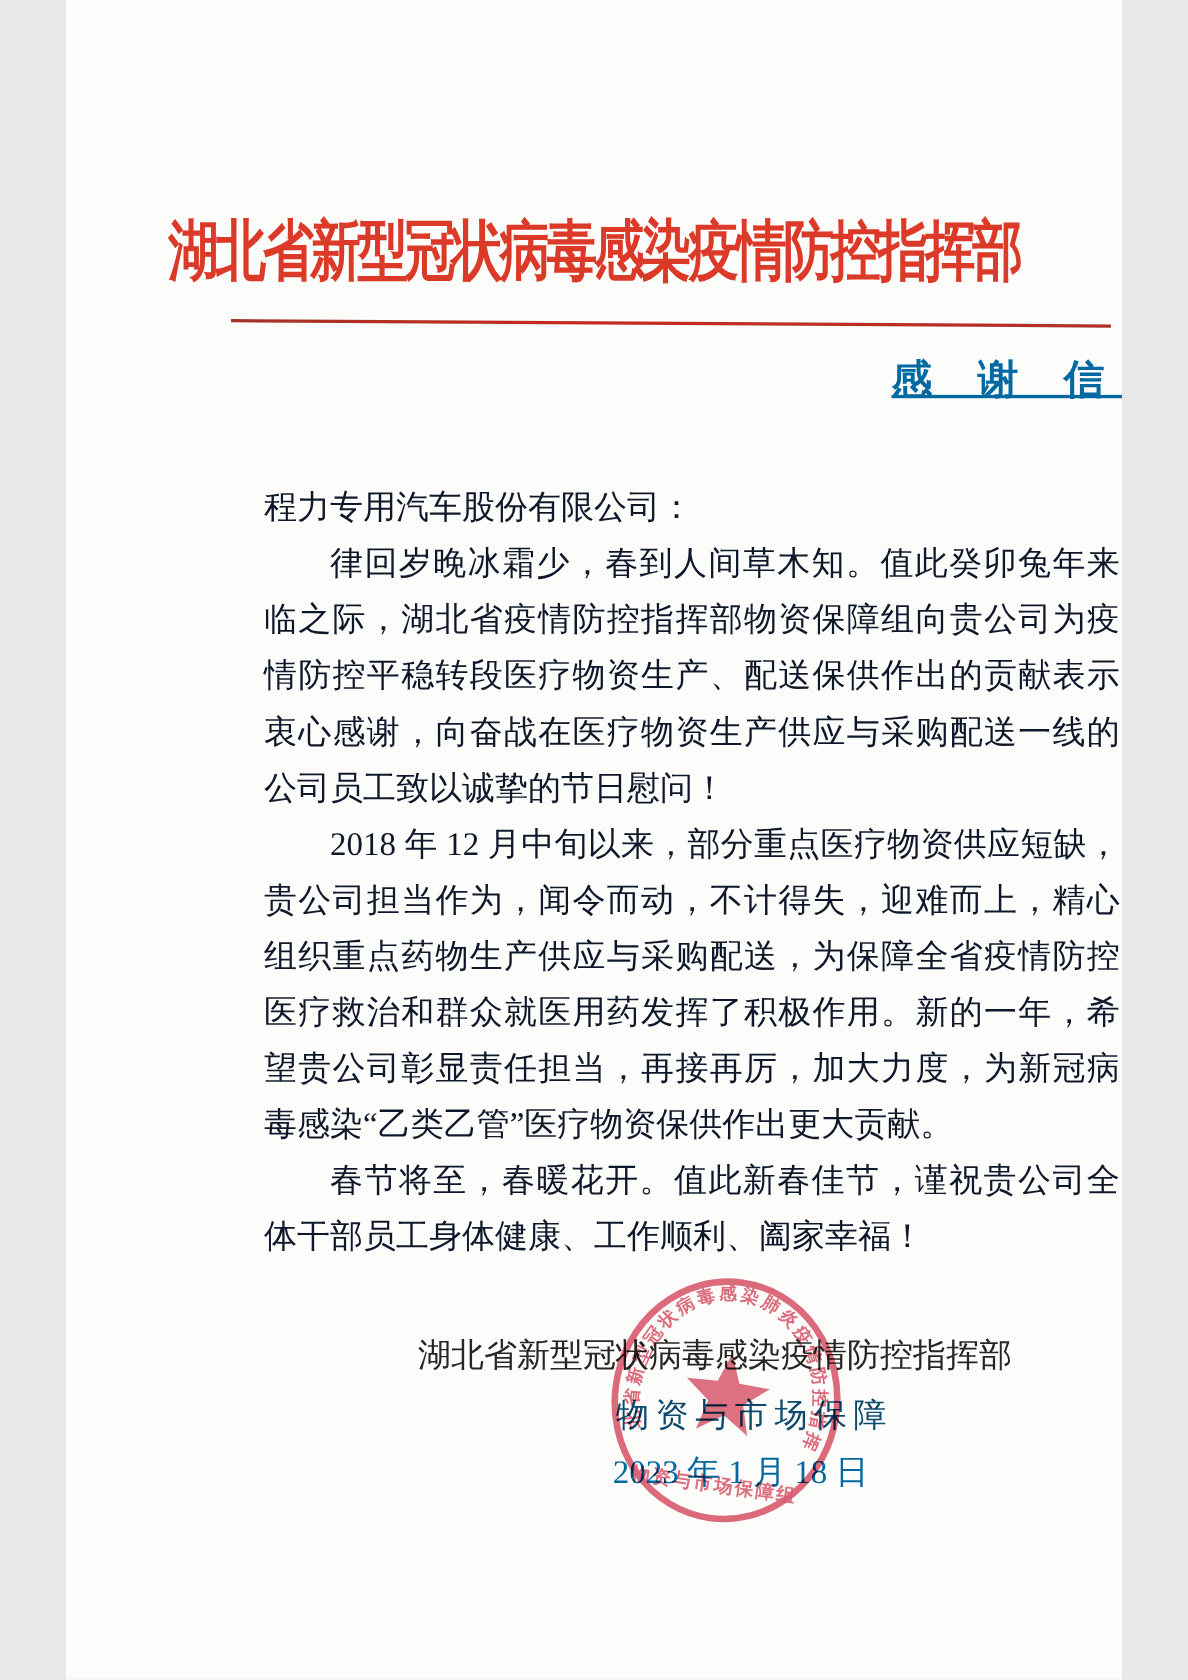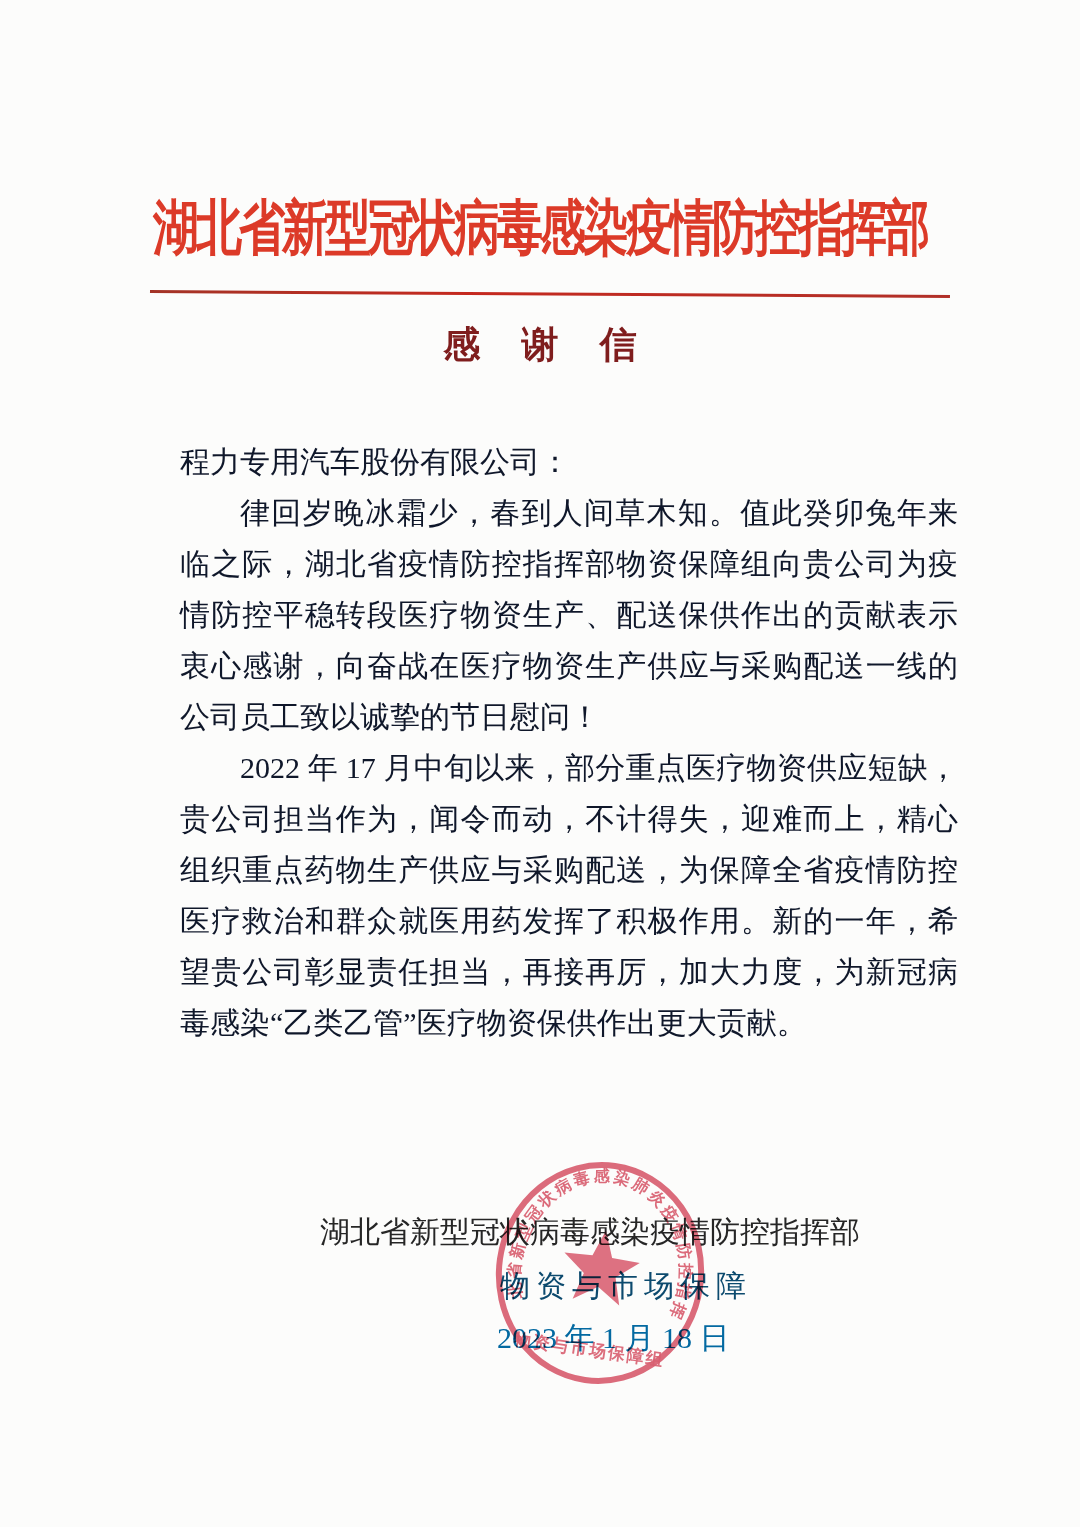--- a/index.html
+++ b/index.html
@@ -1,18 +1,18 @@
 <!DOCTYPE html>
 <html><head>
 <meta charset="utf-8">
 <style>
   html, body { margin: 0; padding: 0; background: #e8e8e8; }
   .page {
     position: relative;
-    width: 1080px;
+    width: 960px;
     height: 1527px;
     margin: 0 auto;
     background: #fcfcfb;
     overflow: hidden;
     font-family: "Liberation Serif", "DejaVu Serif", serif;
   }
   .header-title {
     position: absolute;
     top: 188px;
     left: 0;
@@ -34,26 +34,27 @@
     height: 3px;
     background: linear-gradient(90deg, #a33326, #c5291f 40%, #b13028);
     transform: rotate(0.35deg);
     transform-origin: 0 0;
   }
   .doc-title {
     position: absolute;
     top: 320px;
     left: 0;
     width: 100%;
-    text-align: center;
-    color: #7f1d1d;
+    text-align: right;
+    color: #0369a1;
     font-size: 37px;
     font-weight: bold;
     letter-spacing: 16px;
     text-indent: 16px;
+    text-decoration: underline;
   }
   .letter-body {
     position: absolute;
     top: 436px;
     left: 180px;
     width: 778px;
     color: #0f172a;
     font-size: 30px;
     line-height: 51px;
     text-align: justify;
@@ -104,21 +105,22 @@
 
   <div class="header-title">湖北省新型冠状病毒感染疫情防控指挥部</div>
 
   <div class="red-rule"></div>
 
   <div class="doc-title">感 谢 信</div>
 
   <div class="letter-body">
     <p class="salutation">程力专用汽车股份有限公司：</p>
     <p class="para">律回岁晚冰霜少，春到人间草木知。值此癸卯兔年来临之际，湖北省疫情防控指挥部物资保障组向贵公司为疫情防控平稳转段医疗物资生产、配送保供作出的贡献表示衷心感谢，向奋战在医疗物资生产供应与采购配送一线的公司员工致以诚挚的节日慰问！</p>
-    <p class="para">2022 年 17 月中旬以来，部分重点医疗物资供应短缺，贵公司担当作为，闻令而动，不计得失，迎难而上，精心组织重点药物生产供应与采购配送，为保障全省疫情防控医疗救治和群众就医用药发挥了积极作用。新的一年，希望贵公司彰显责任担当，再接再厉，加大力度，为新冠病毒感染“乙类乙管”医疗物资保供作出更大贡献。</p>
+    <p class="para">2018 年 12 月中旬以来，部分重点医疗物资供应短缺，贵公司担当作为，闻令而动，不计得失，迎难而上，精心组织重点药物生产供应与采购配送，为保障全省疫情防控医疗救治和群众就医用药发挥了积极作用。新的一年，希望贵公司彰显责任担当，再接再厉，加大力度，为新冠病毒感染“乙类乙管”医疗物资保供作出更大贡献。</p>
+    <p class="para">春节将至，春暖花开。值此新春佳节，谨祝贵公司全体干部员工身体健康、工作顺利、阖家幸福！</p>
   </div>
 
   <div class="sig-org">湖北省新型冠状病毒感染疫情防控指挥部</div>
 
   <div class="sig-dept">物资与市场保障</div>
 
   <div class="sig-date">2023 年 1 月 18 日</div>
 
   <div class="stamp">
     <svg viewBox="0 0 216 230" xmlns="http://www.w3.org/2000/svg">

